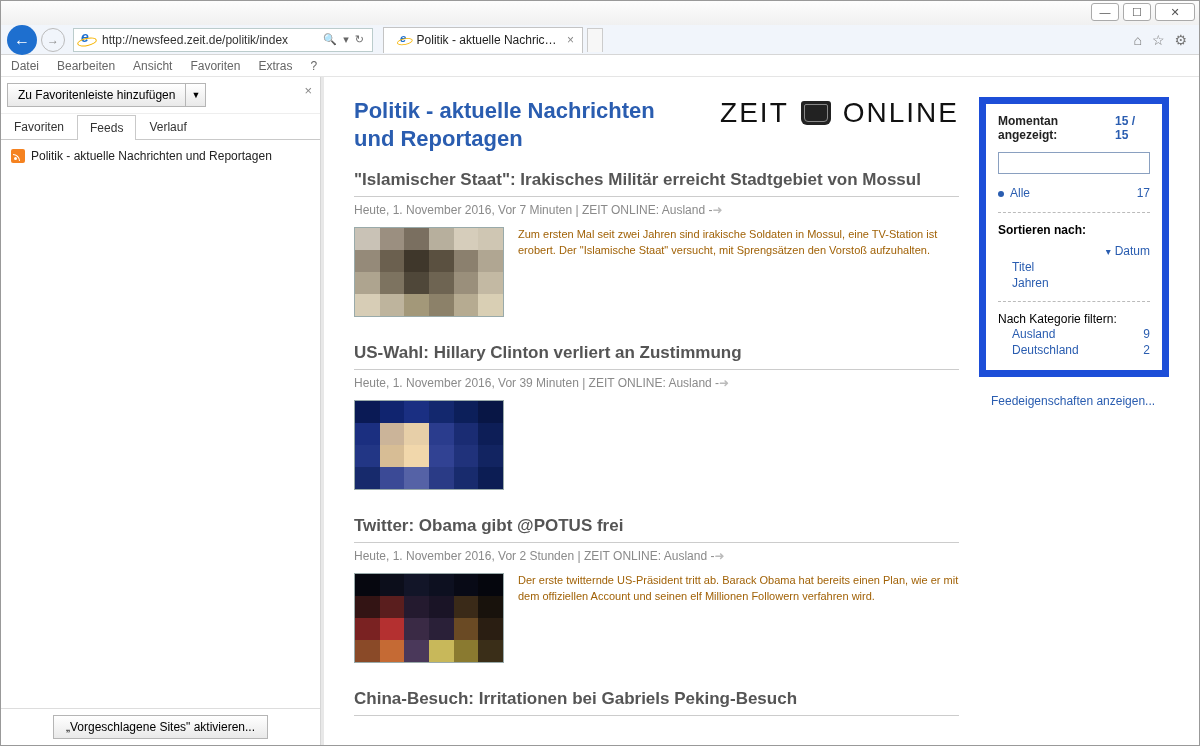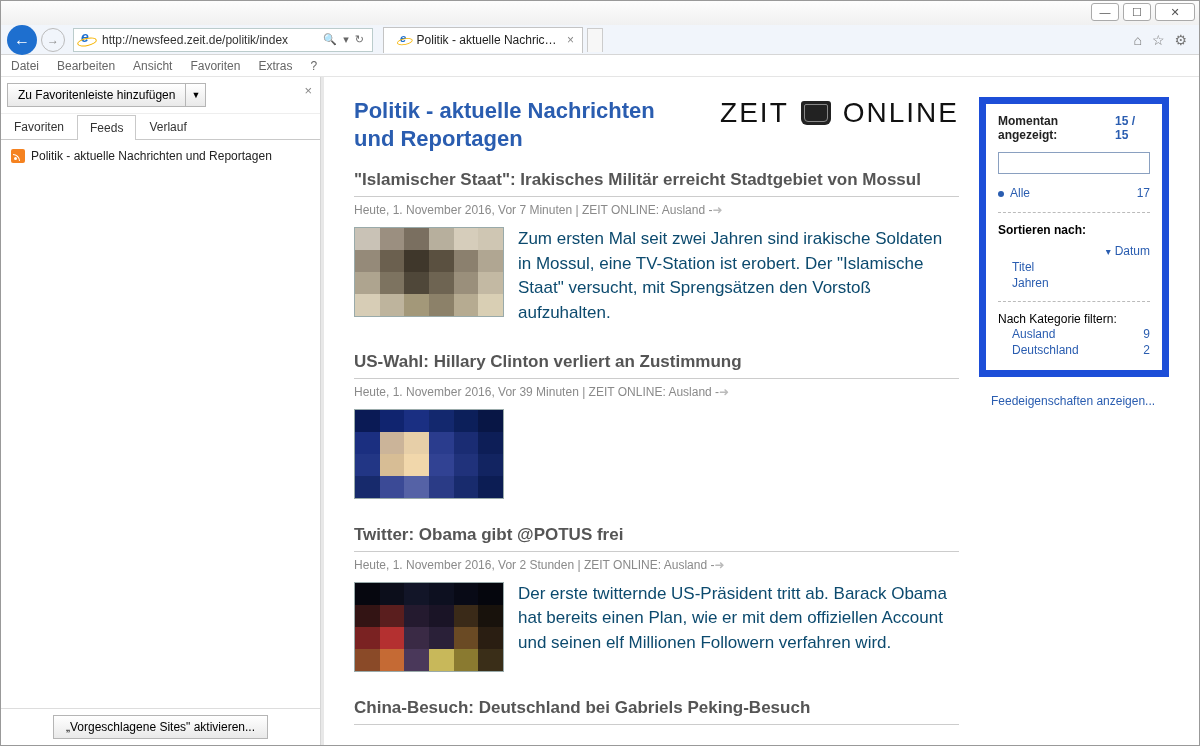--- a/index.html
+++ b/index.html
@@ -64,21 +64,21 @@
   .brand-crest::before { content:""; position:absolute; inset:3px; border:1px solid #888; border-radius:2px 2px 4px 4px; }
 
   .article { margin-bottom:26px; }
   .art-title { color:#555; font-size:17px; font-weight:700; padding-bottom:4px; }
   .art-rule { border:none; border-top:1px solid #ccc; margin:2px 0 6px 0; }
   .art-meta { color:#8a8a8a; font-size:12px; display:flex; align-items:center; gap:0; margin-bottom:10px; }
   .art-meta-arrow { color:#bbb; font-size:12px; }
   .art-body { display:flex; gap:14px; }
   .thumb { width:150px; height:90px; border:1px solid #9aa; flex-shrink:0; display:grid; grid-template-columns:repeat(6,1fr); grid-template-rows:repeat(4,1fr); overflow:hidden; }
   .thumb div { }
-  .art-text { font-size:17px; color:#0c4a6e; line-height:1.45; }
+  .art-text { font-size:11px; color:#a16207; line-height:1.45; }
 
   
   .feed-side { width:190px; flex-shrink:0; }
   .side-box { border:7px solid #1d4ed8; padding:10px 12px 12px 12px; font-size:12px; }
   .side-row { display:flex; justify-content:space-between; align-items:flex-start; margin-bottom:6px; }
   .side-row .lbl { font-weight:700; color:#222; }
   .side-row .val { color:#2a5db0; font-weight:600; }
   .side-input { width:100%; height:22px; border:1px solid #8aa0c0; margin:4px 0 10px 0; }
   .side-line { display:flex; justify-content:space-between; align-items:center; color:#2a5db0; padding:2px 0; }
   .bullet { width:6px; height:6px; border-radius:50%; background:#2a5db0; display:inline-block; margin-right:6px; vertical-align:middle; }
@@ -297,21 +297,21 @@
                       <div></div>
                       <div></div>
                       <div></div>
                       <div></div>
                       <div></div>
                     </div>
                     <div class="art-text">Der erste twitternde US-Präsident tritt ab. Barack Obama hat bereits einen Plan, wie er mit dem offiziellen Account und seinen elf Millionen Followern verfahren wird.</div>
                   </div>
                 </div>
                 <div class="article">
-                  <div class="art-title">China-Besuch: Deutschland bei Gabriels Peking-Besuch</div>
+                  <div class="art-title">China-Besuch: Irritationen bei Gabriels Peking-Besuch</div>
                   <hr class="art-rule">
                 </div>
               </div>
           </div>
 
           <div class="feed-side">
             <div class="side-box">
               <div class="side-row">
                 <span class="lbl">Momentan angezeigt:</span>
                 <span class="val">15 / 15</span>

